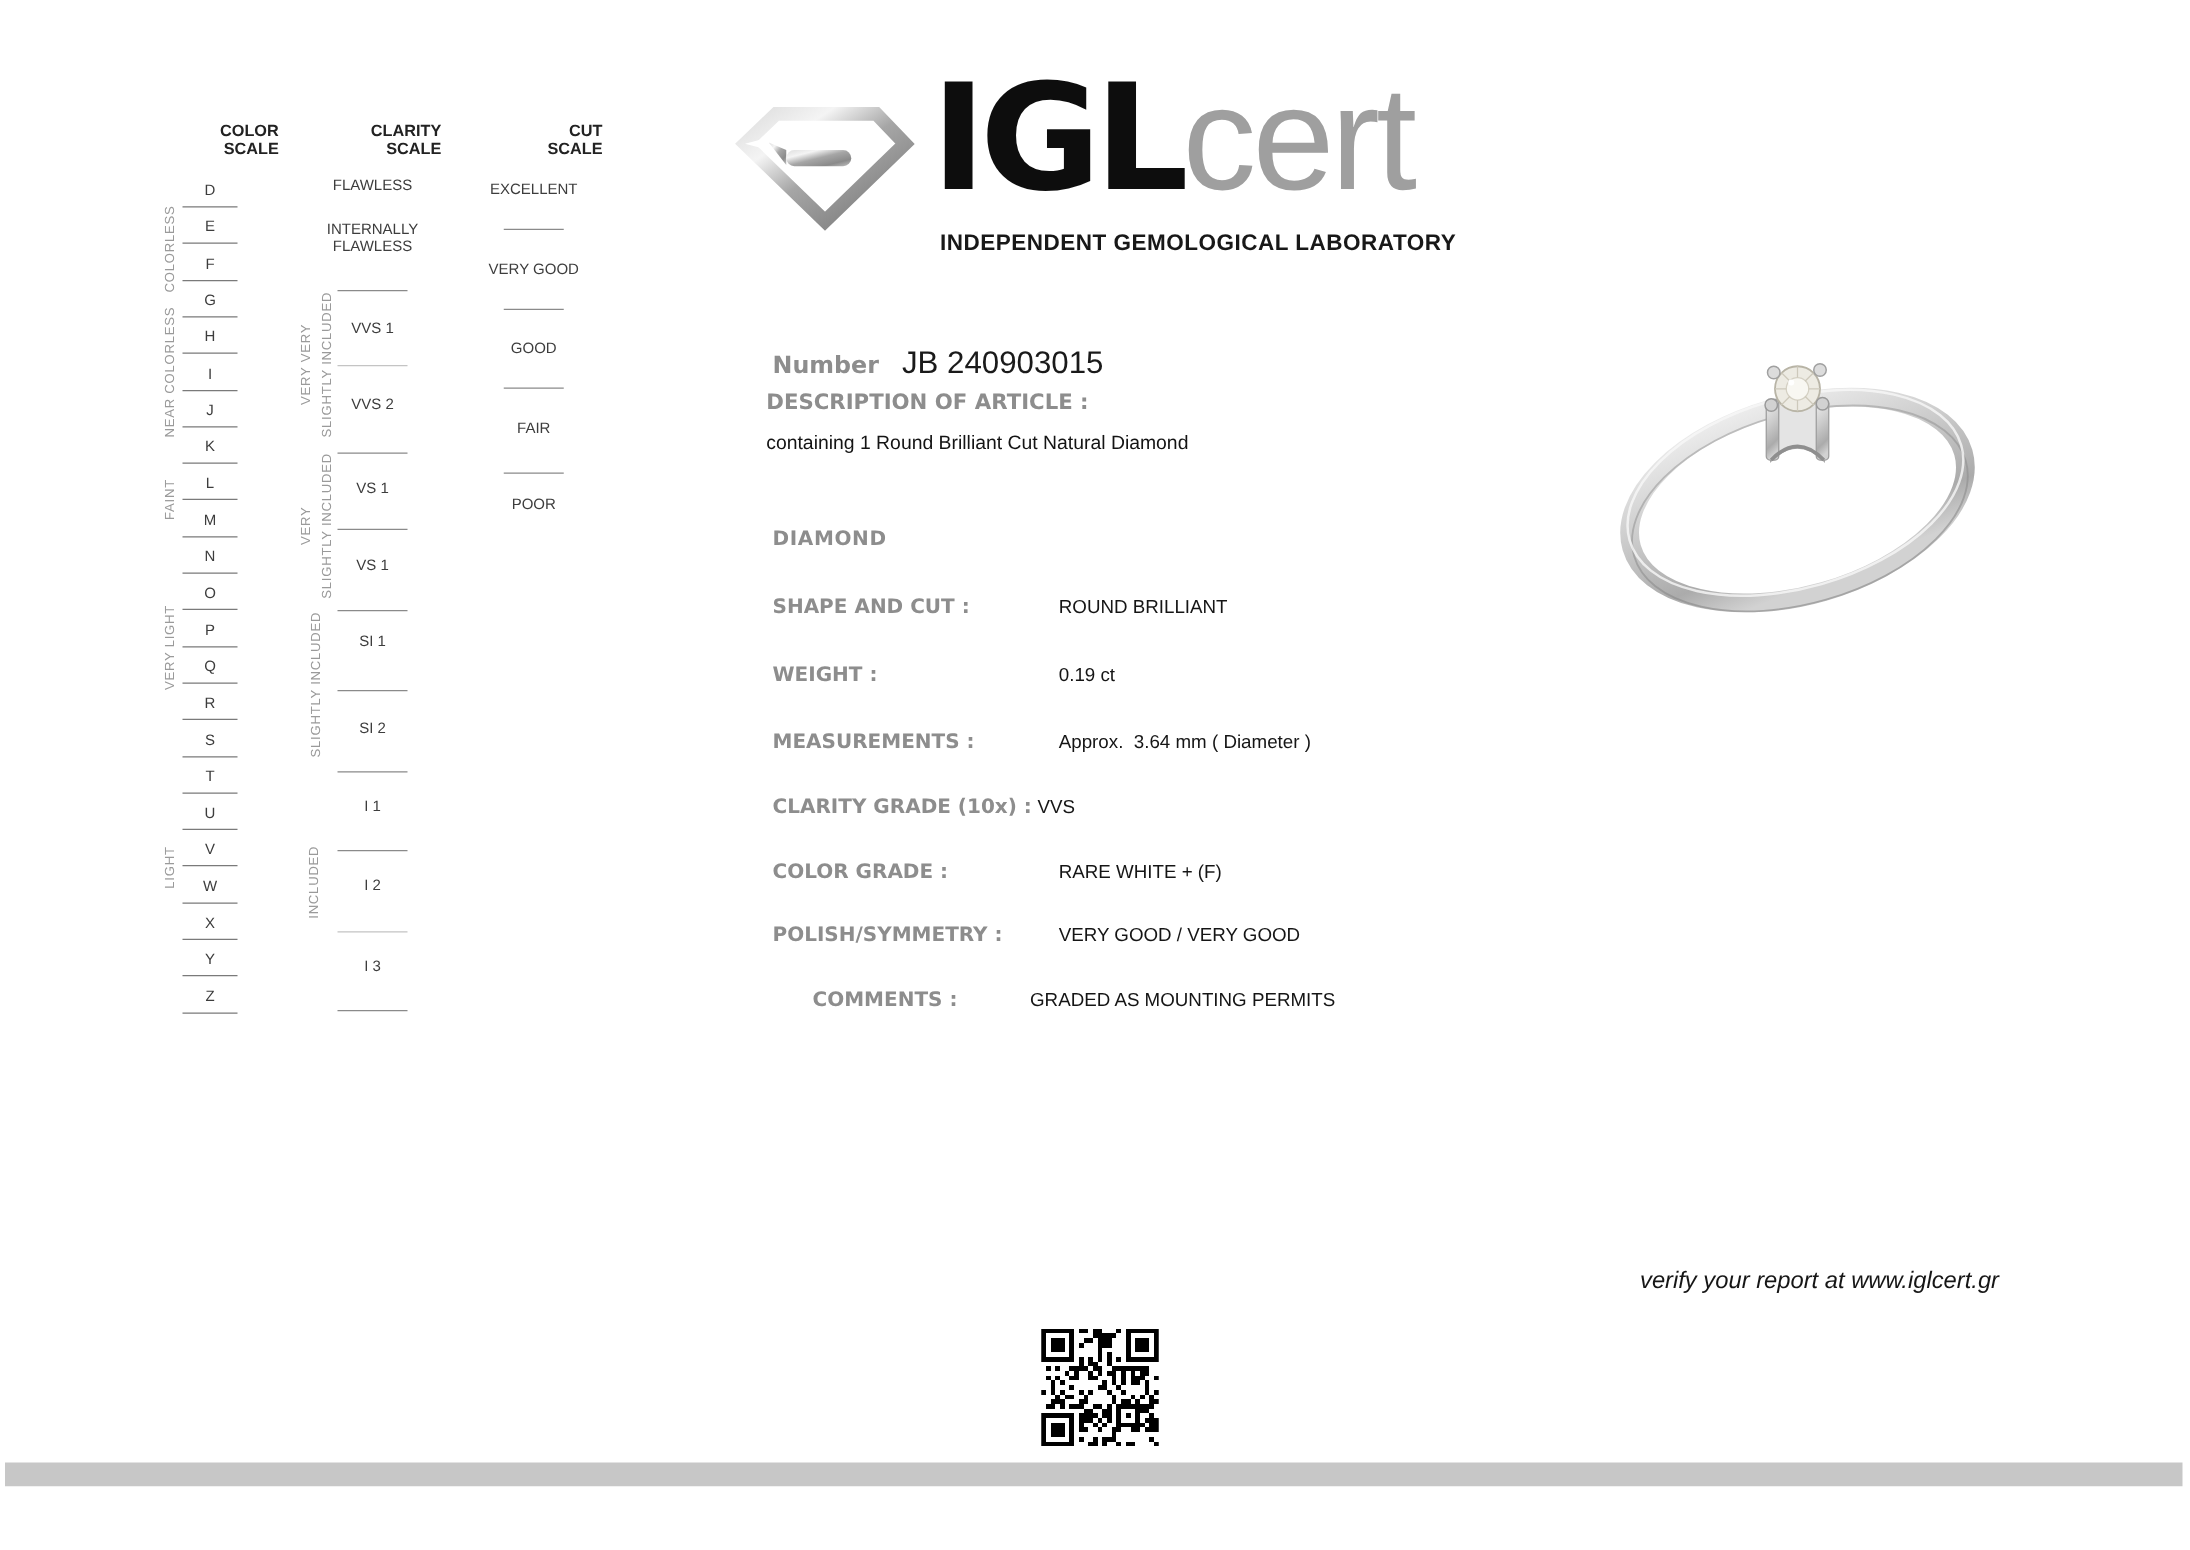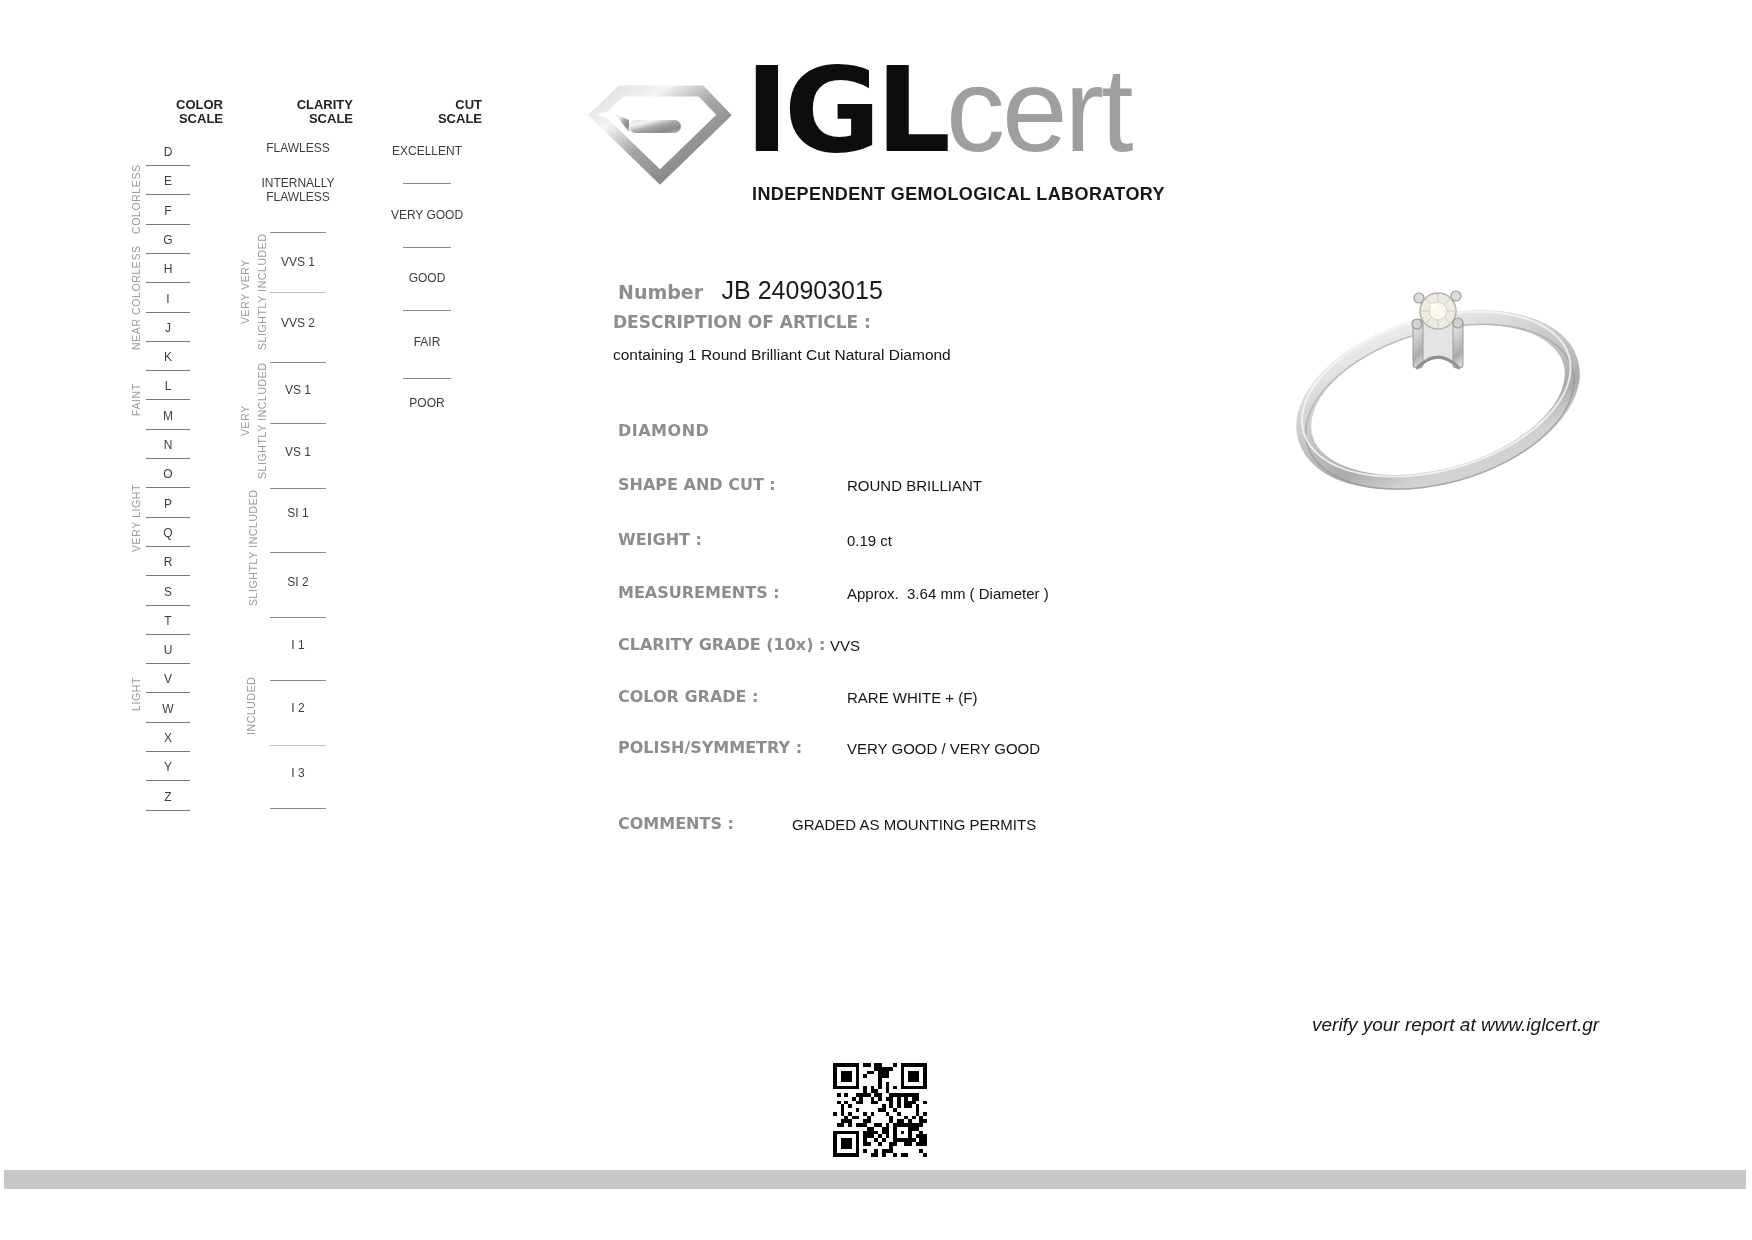--- a/index.html
+++ b/index.html
@@ -253,21 +253,21 @@
       <div>containing 1 Round Brilliant Cut Natural Diamond</div>
     </div>
   <div class="section-heading">DIAMOND</div>
   <div class="spec-rows" id="spec-rows">
       <div class="spec-row" style="top: 475px;"><span class="spec-label">SHAPE AND CUT :</span><span class="spec-value">ROUND BRILLIANT</span></div>
       <div class="spec-row" style="top: 530px;"><span class="spec-label">WEIGHT :</span><span class="spec-value">0.19 ct</span></div>
       <div class="spec-row" style="top: 583px;"><span class="spec-label">MEASUREMENTS :</span><span class="spec-value">Approx.  3.64 mm ( Diameter )</span></div>
       <div class="spec-row" style="top: 635px;"><span class="spec-label">CLARITY GRADE (10x) :</span><span class="spec-value" style="margin-left: -17px;">VVS</span></div>
       <div class="spec-row" style="top: 687px;"><span class="spec-label">COLOR GRADE :</span><span class="spec-value">RARE WHITE + (F)</span></div>
       <div class="spec-row" style="top: 738px;"><span class="spec-label">POLISH/SYMMETRY :</span><span class="spec-value">VERY GOOD / VERY GOOD</span></div>
-      <div class="spec-row" style="top: 814px;"><span class="spec-label">COMMENTS :</span><span class="spec-value" style="margin-left: -55px;">GRADED AS MOUNTING PERMITS</span></div>
+      <div class="spec-row" style="top: 790px; margin-left: 32px;"><span class="spec-label">COMMENTS :</span><span class="spec-value" style="margin-left: -55px;">GRADED AS MOUNTING PERMITS</span></div>
     </div>
 
   <svg class="ring-photo" width="292" height="218" viewBox="0 0 292 218">
     <defs>
       <linearGradient id="band" x1="0" y1="0" x2="0.2" y2="1">
         <stop offset="0" stop-color="#f0f0f0"></stop>
         <stop offset="0.45" stop-color="#cbcbcb"></stop>
         <stop offset="0.8" stop-color="#ababab"></stop>
         <stop offset="1" stop-color="#d2d2d2"></stop>
       </linearGradient>

